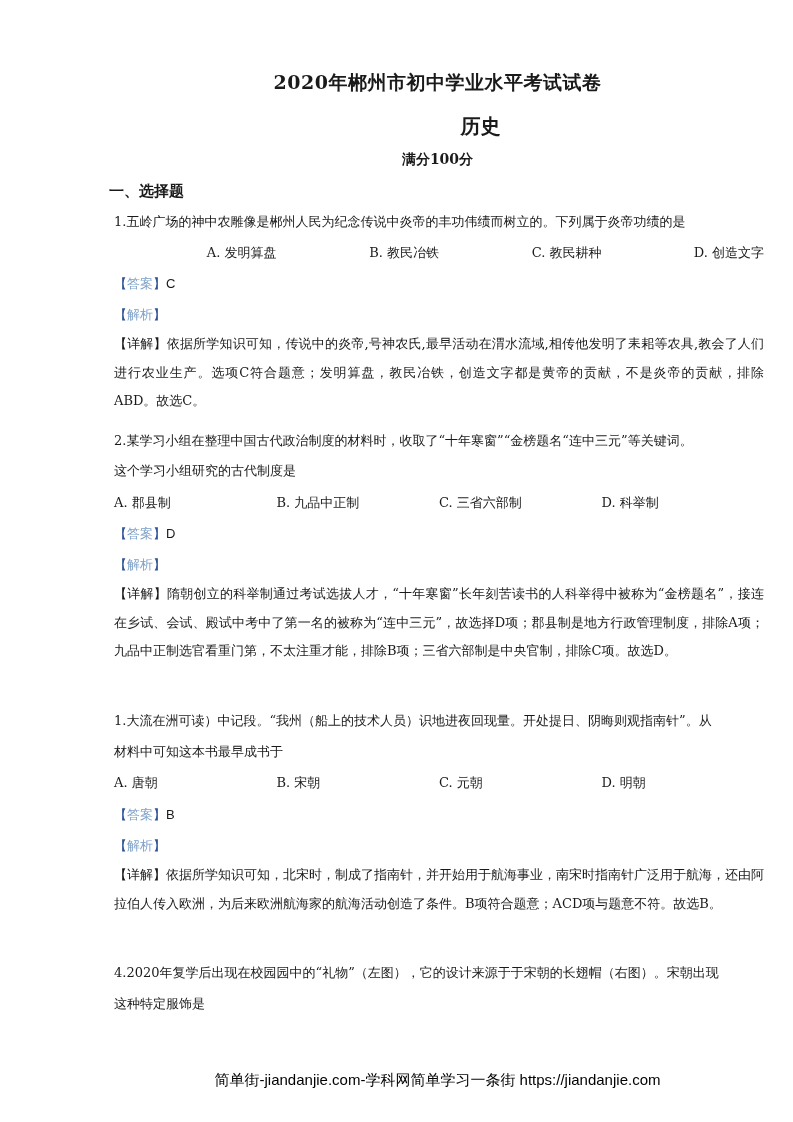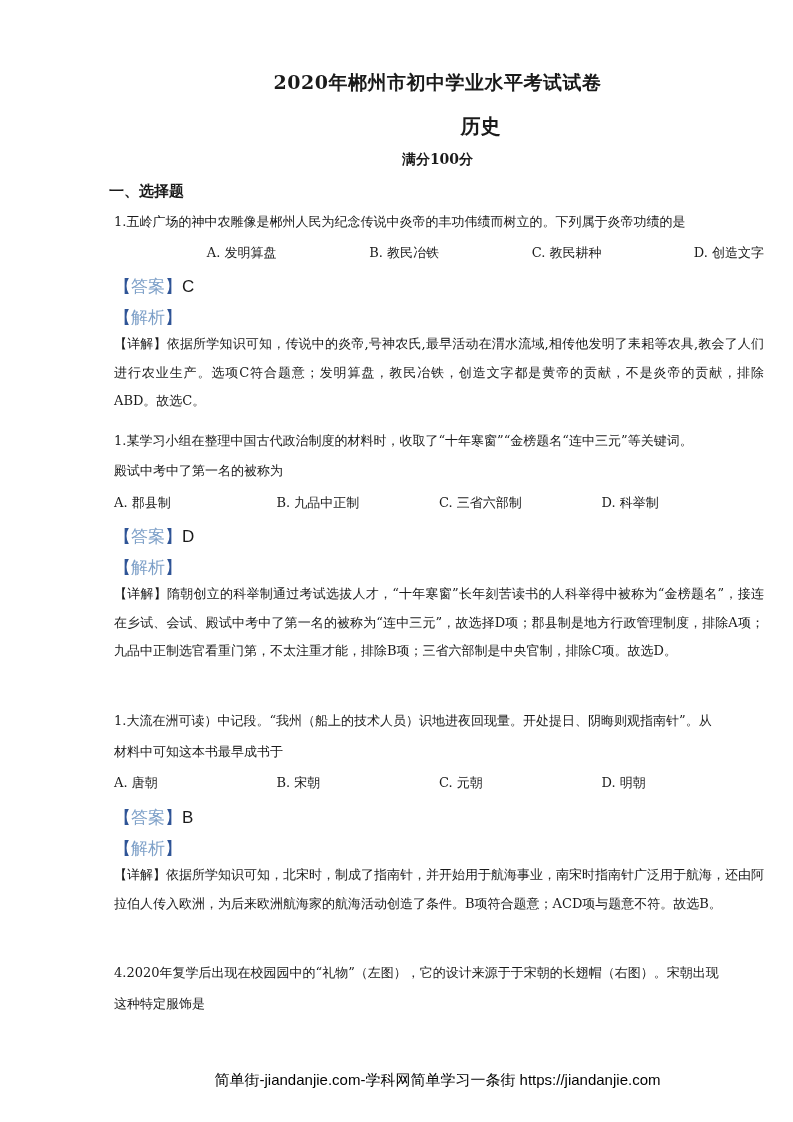--- a/index.html
+++ b/index.html
@@ -7,21 +7,21 @@
          font-family: "DejaVu Serif", "Liberation Serif", serif; color: #1a1a1a; }
   .page { position: absolute; left: 0; top: 0; width: 793px; height: 908px; margin-left: 41px; }
   .title { position: absolute; left: 0; width: 793px; text-align: center; font-weight: bold; }
   .t1 { top: 70px; font-size: 19px; letter-spacing: 0.5px; }
   .t2 { top: 113px; font-size: 20px; padding-left: 43px; }
   .t3 { top: 151px; font-size: 14px; }
   .section { position: absolute; left: 68px; top: 182px; font-size: 15px; font-weight: bold; }
   .line { position: absolute; left: 73px; width: 650px; font-size: 13px; line-height: 18px; white-space: nowrap; }
   .opts { position: absolute; left: 73px; width: 650px; font-size: 13px; display: flex; }
   .opt { width: 163px; white-space: nowrap; }
-  .tag { position: absolute; left: 73px; font-size: 17px; }
+  .tag { position: absolute; left: 73px; font-size: 13px; }
   .br { color: #2f5496; }
   .lbl { color: #7ea0c8; }
   .ans { font-family: "Liberation Sans", sans-serif; color: #1a1a1a; }
   .para { position: absolute; left: 73px; width: 650px; font-size: 13px; line-height: 28.5px; text-align: justify; }
   .footer { position: absolute; left: 0; width: 793px; top: 1071px; text-align: center;
             font-family: "Liberation Sans", "DejaVu Sans", sans-serif; font-size: 15px; color: #000000; }
 </style>
 </head>
 <body>
 
@@ -43,22 +43,22 @@
   <div class="tag" style="top:275px;">
     <span class="br">【</span><span class="lbl">答案</span><span class="br">】</span><span class="ans">C</span>
   </div>
   <div class="tag" style="top:306px;">
     <span class="br">【</span><span class="lbl">解析</span><span class="br">】</span>
   </div>
   <div class="para" style="top:330px;">
     <span>【</span><span>详解</span><span>】</span><span>依据所学知识可知，传说中的炎帝,号神农氏,最早活动在渭水流域,相传他发明了耒耜等农具,教会了人们进行农业生产。选项C符合题意；发明算盘，教民冶铁，创造文字都是黄帝的贡献，不是炎帝的贡献，排除ABD。故选C。</span>
   </div>
 
-  <div class="line" style="top:432px;">1.某学习小组在整理中国古代政治制度的材料时，收取了“十年寒窗”“金榜题名“连中三元”等关键词。</div>
-  <div class="line" style="top:462px;">殿试中考中了第一名的被称为</div>
+  <div class="line" style="top:432px;">2.某学习小组在整理中国古代政治制度的材料时，收取了“十年寒窗”“金榜题名“连中三元”等关键词。</div>
+  <div class="line" style="top:462px;">这个学习小组研究的古代制度是</div>
   <div class="opts" style="top:494px;">
     <span class="opt">A.  郡县制</span>
     <span class="opt">B.  九品中正制</span>
     <span class="opt">C.  三省六部制</span>
     <span class="opt">D.  科举制</span>
   </div>
   <div class="tag" style="top:525px;">
     <span class="br">【</span><span class="lbl">答案</span><span class="br">】</span><span class="ans">D</span>
   </div>
   <div class="tag" style="top:556px;">

